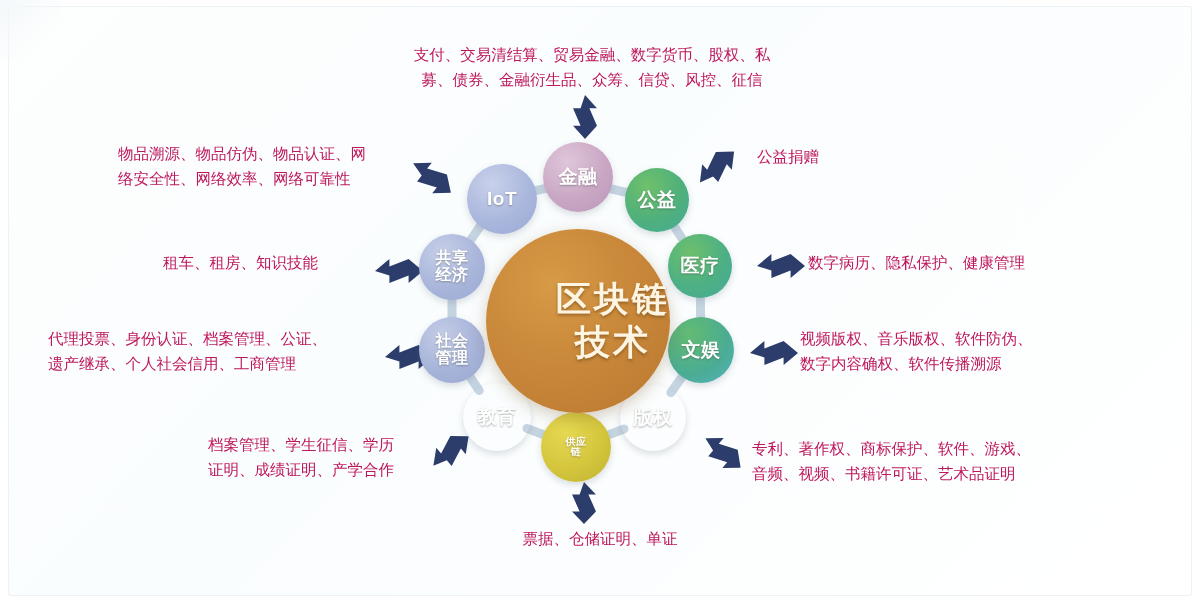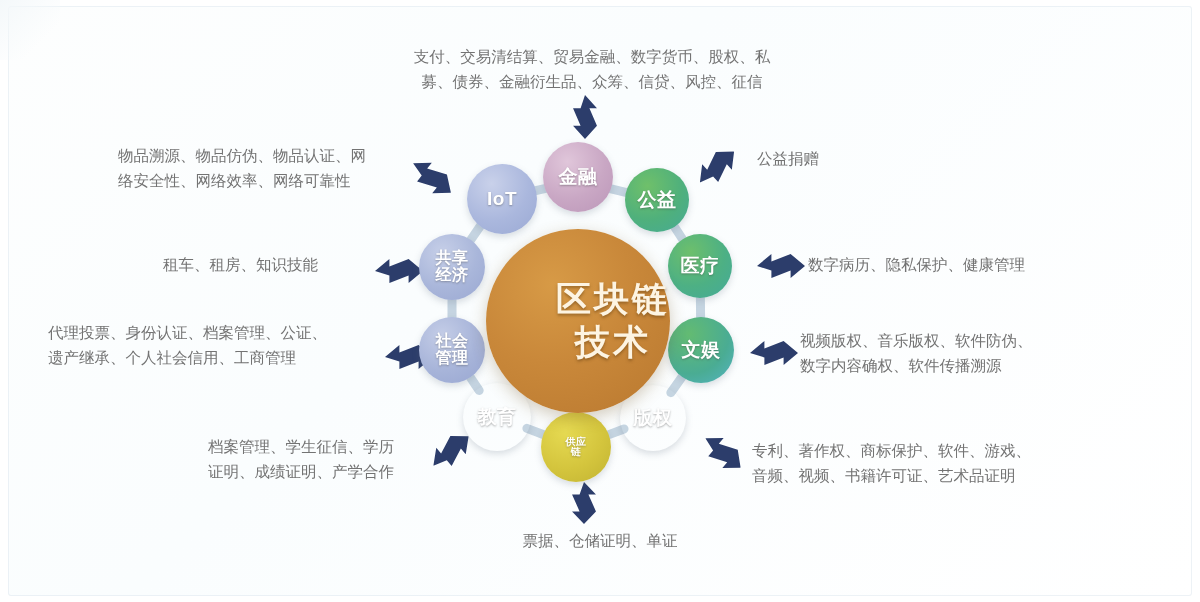--- a/index.html
+++ b/index.html
@@ -93,25 +93,25 @@
   .c-charity  { background: radial-gradient(circle at 35% 28%, #6fc06a 0%, #4fb07c 55%, #46aa96 100%); }
   .c-medical  { background: radial-gradient(circle at 35% 28%, #6dbf6c 0%, #4db084 55%, #45aa9a 100%); }
   .c-culture  { background: radial-gradient(circle at 32% 26%, #63bb72 0%, #4aac93 60%, #55b4c4 100%); text-align: right; }
   .c-share    { background: radial-gradient(circle at 35% 28%, #c6cfe8 0%, #a9b6da 55%, #9aa8d2 100%); }
   .c-social   { background: radial-gradient(circle at 35% 28%, #c4cde7 0%, #a7b4d9 55%, #98a6d1 100%); }
   .c-supply   { background: radial-gradient(circle at 35% 28%, #e6da52 0%, #d4c53d 55%, #c1b332 100%); }
 
   
   .anno {
     position: absolute;
-    color: #737373;
+    color: #be185d;
     font-size: 15.5px;
     line-height: 1.62;
     white-space: pre-line;
-    font-family: Liberation Sans, sans-serif;
+    font-family: Liberation Mono, monospace;
   }
   .anno.left  { text-align: left; }
   .anno.ctr   { text-align: center; }
 
   
   .arrow {
     position: absolute;
     pointer-events: none;
   }
 
@@ -220,21 +220,21 @@
 募、债券、金融衍生品、众筹、信贷、风控、征信</div>
       <div class="anno left" style="left: 757px; top: 146px; width: 200px;">公益捐赠</div>
       <div class="anno left" style="left: 808px; top: 252px; width: 300px;">数字病历、隐私保护、健康管理</div>
       <div class="anno left" style="left: 800px; top: 328px; width: 300px;">视频版权、音乐版权、软件防伪、
 数字内容确权、软件传播溯源</div>
       <div class="anno left" style="left: 752px; top: 438px; width: 330px;">专利、著作权、商标保护、软件、游戏、
 音频、视频、书籍许可证、艺术品证明</div>
       <div class="anno ctr" style="left: 500px; top: 528px; width: 200px;">票据、仓储证明、单证</div>
       <div class="anno left" style="left: 208px; top: 434px; width: 215px;">档案管理、学生征信、学历
 证明、成绩证明、产学合作</div>
-      <div class="anno left" style="left: 48px; top: 320px; width: 330px;">代理投票、身份认证、档案管理、公证、
+      <div class="anno left" style="left: 48px; top: 328px; width: 330px;">代理投票、身份认证、档案管理、公证、
 遗产继承、个人社会信用、工商管理</div>
       <div class="anno left" style="left: 163px; top: 252px; width: 200px;">租车、租房、知识技能</div>
       <div class="anno left" style="left: 118px; top: 143px; width: 280px;">物品溯源、物品仿伪、物品认证、网
 络安全性、网络效率、网络可靠性</div>
     </div>
 
   <div class="center-node" id="center-node" style="left: 486px; top: 229px; width: 184px; height: 184px;">
     <span class="lbl">区块链
 技术</span>
   </div>

